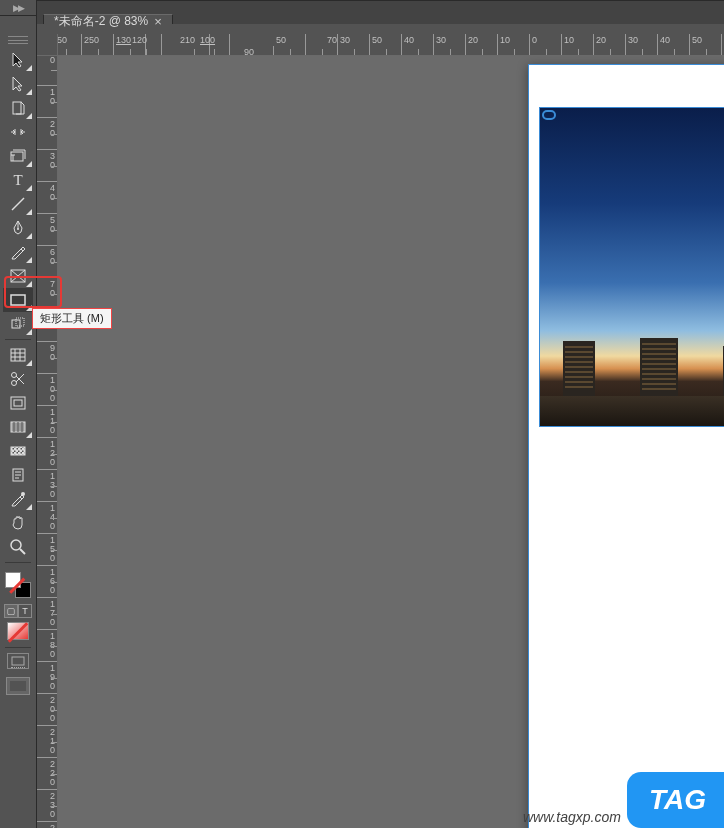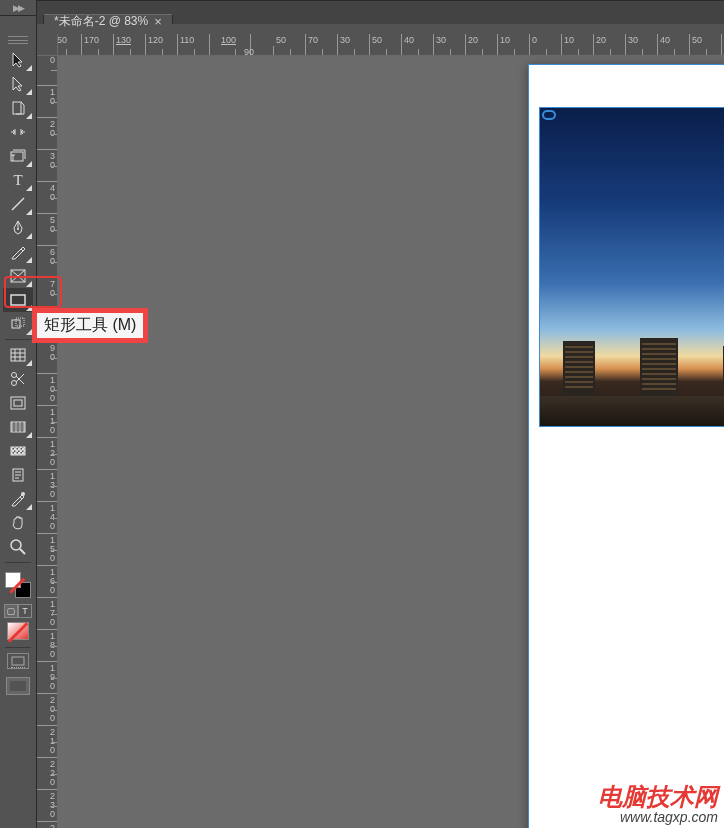--- a/index.html
+++ b/index.html
@@ -131,22 +131,22 @@
     }
     
     
     .tooltip {
       position: absolute;
       left: 32px;
       top: 308px;
       background: #f5f5f5;
       color: #222;
       padding: 2px 7px;
-      font-size: 16px;
-      border: 5px solid #ef4444;
+      font-size: 11px;
+      border: 1px solid #ef4444;
       z-index: 21;
       white-space: nowrap;
     }
     
     
     .ruler-h {
       position: absolute;
       left: 58px;
       top: 34px;
       right: 0;
@@ -602,28 +602,28 @@
   <div class="screen-mode corner"></div>
 </div>
 
 <div class="highlight-box"></div>
 <div class="tooltip">矩形工具 (M)</div>
 
 <div class="ruler-corner"></div>
 <div class="ruler-h">
   <div class="ruler-h-inner" id="ruler-h-inner">
       <div class="ruler-h-tick" style="left: -8px;">150</div>
-      <div class="ruler-h-tick" style="left: 24px;">170</div>
+      <div class="ruler-h-tick" style="left: 24px;">250</div>
       <div class="ruler-h-tick" style="left: 56px; text-decoration: underline;">130</div>
-      <div class="ruler-h-tick" style="left: 72px; margin-left: 16px;">120</div>
-      <div class="ruler-h-tick" style="left: 120px;">110</div>
-      <div class="ruler-h-tick" style="left: 161px; text-decoration: underline;">100</div>
+      <div class="ruler-h-tick" style="left: 72px;">120</div>
+      <div class="ruler-h-tick" style="left: 120px;">210</div>
+      <div class="ruler-h-tick" style="left: 140px; text-decoration: underline;">100</div>
       <div class="ruler-h-tick" style="left: 184px; margin-top: 12px;">90</div>
       <div class="ruler-h-tick" style="left: 216px;">50</div>
-      <div class="ruler-h-tick" style="left: 248px;">70</div>
+      <div class="ruler-h-tick" style="left: 248px; text-align: right;">70</div>
       <div class="ruler-h-tick" style="left: 280px;">30</div>
       <div class="ruler-h-tick" style="left: 312px;">50</div>
       <div class="ruler-h-tick" style="left: 344px;">40</div>
       <div class="ruler-h-tick" style="left: 376px;">30</div>
       <div class="ruler-h-tick" style="left: 408px;">20</div>
       <div class="ruler-h-tick" style="left: 440px;">10</div>
       <div class="ruler-h-tick" style="left: 472px;">0</div>
       <div class="ruler-h-tick" style="left: 504px;">10</div>
       <div class="ruler-h-tick" style="left: 536px;">20</div>
       <div class="ruler-h-tick" style="left: 568px;">30</div>
@@ -756,16 +756,16 @@
         <div class="bldg bldg2"></div>
         <div class="bldg bldg3"></div>
       </div>
       <div class="water-reflect"></div>
     </div>
   </div>
 </div>
 
 <div class="watermark">
   <div class="wm-text">
-    <div class="wm-title">电脑技术网</div>
     <div class="wm-url">www.tagxp.com</div>
   </div>
+  <div class="wm-badge">TAG</div>
 </div>
 
 </body></html>

